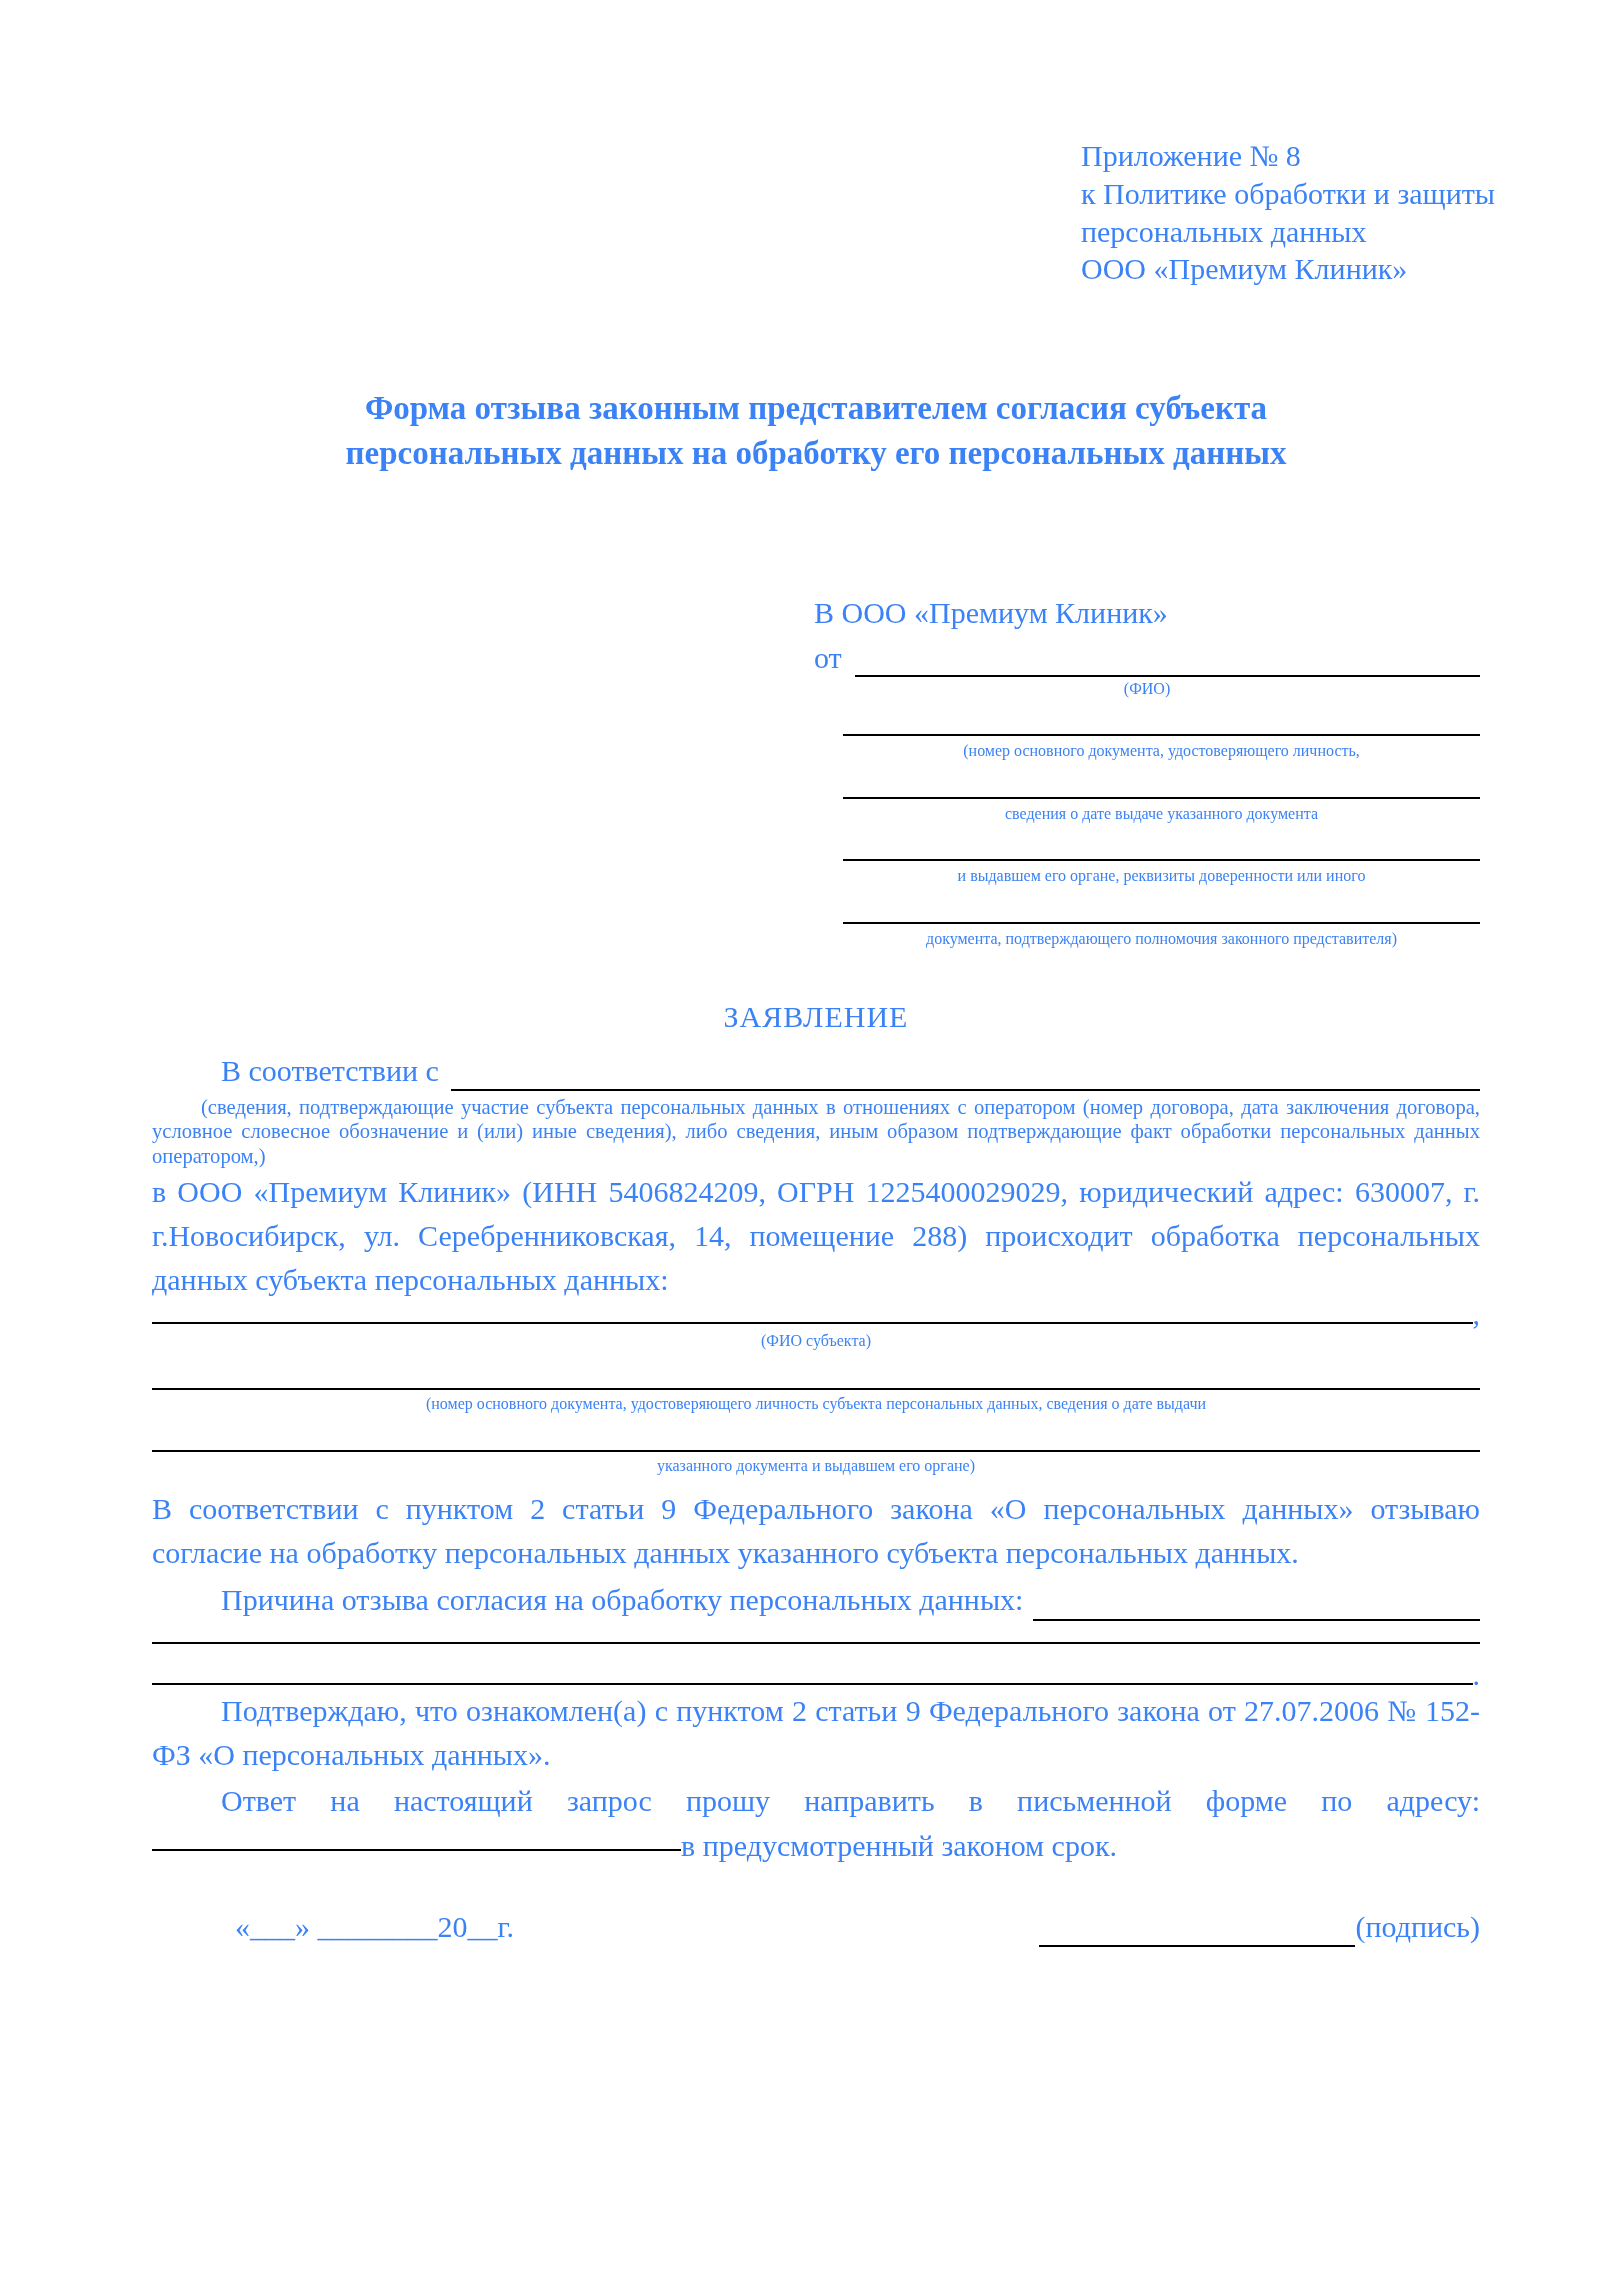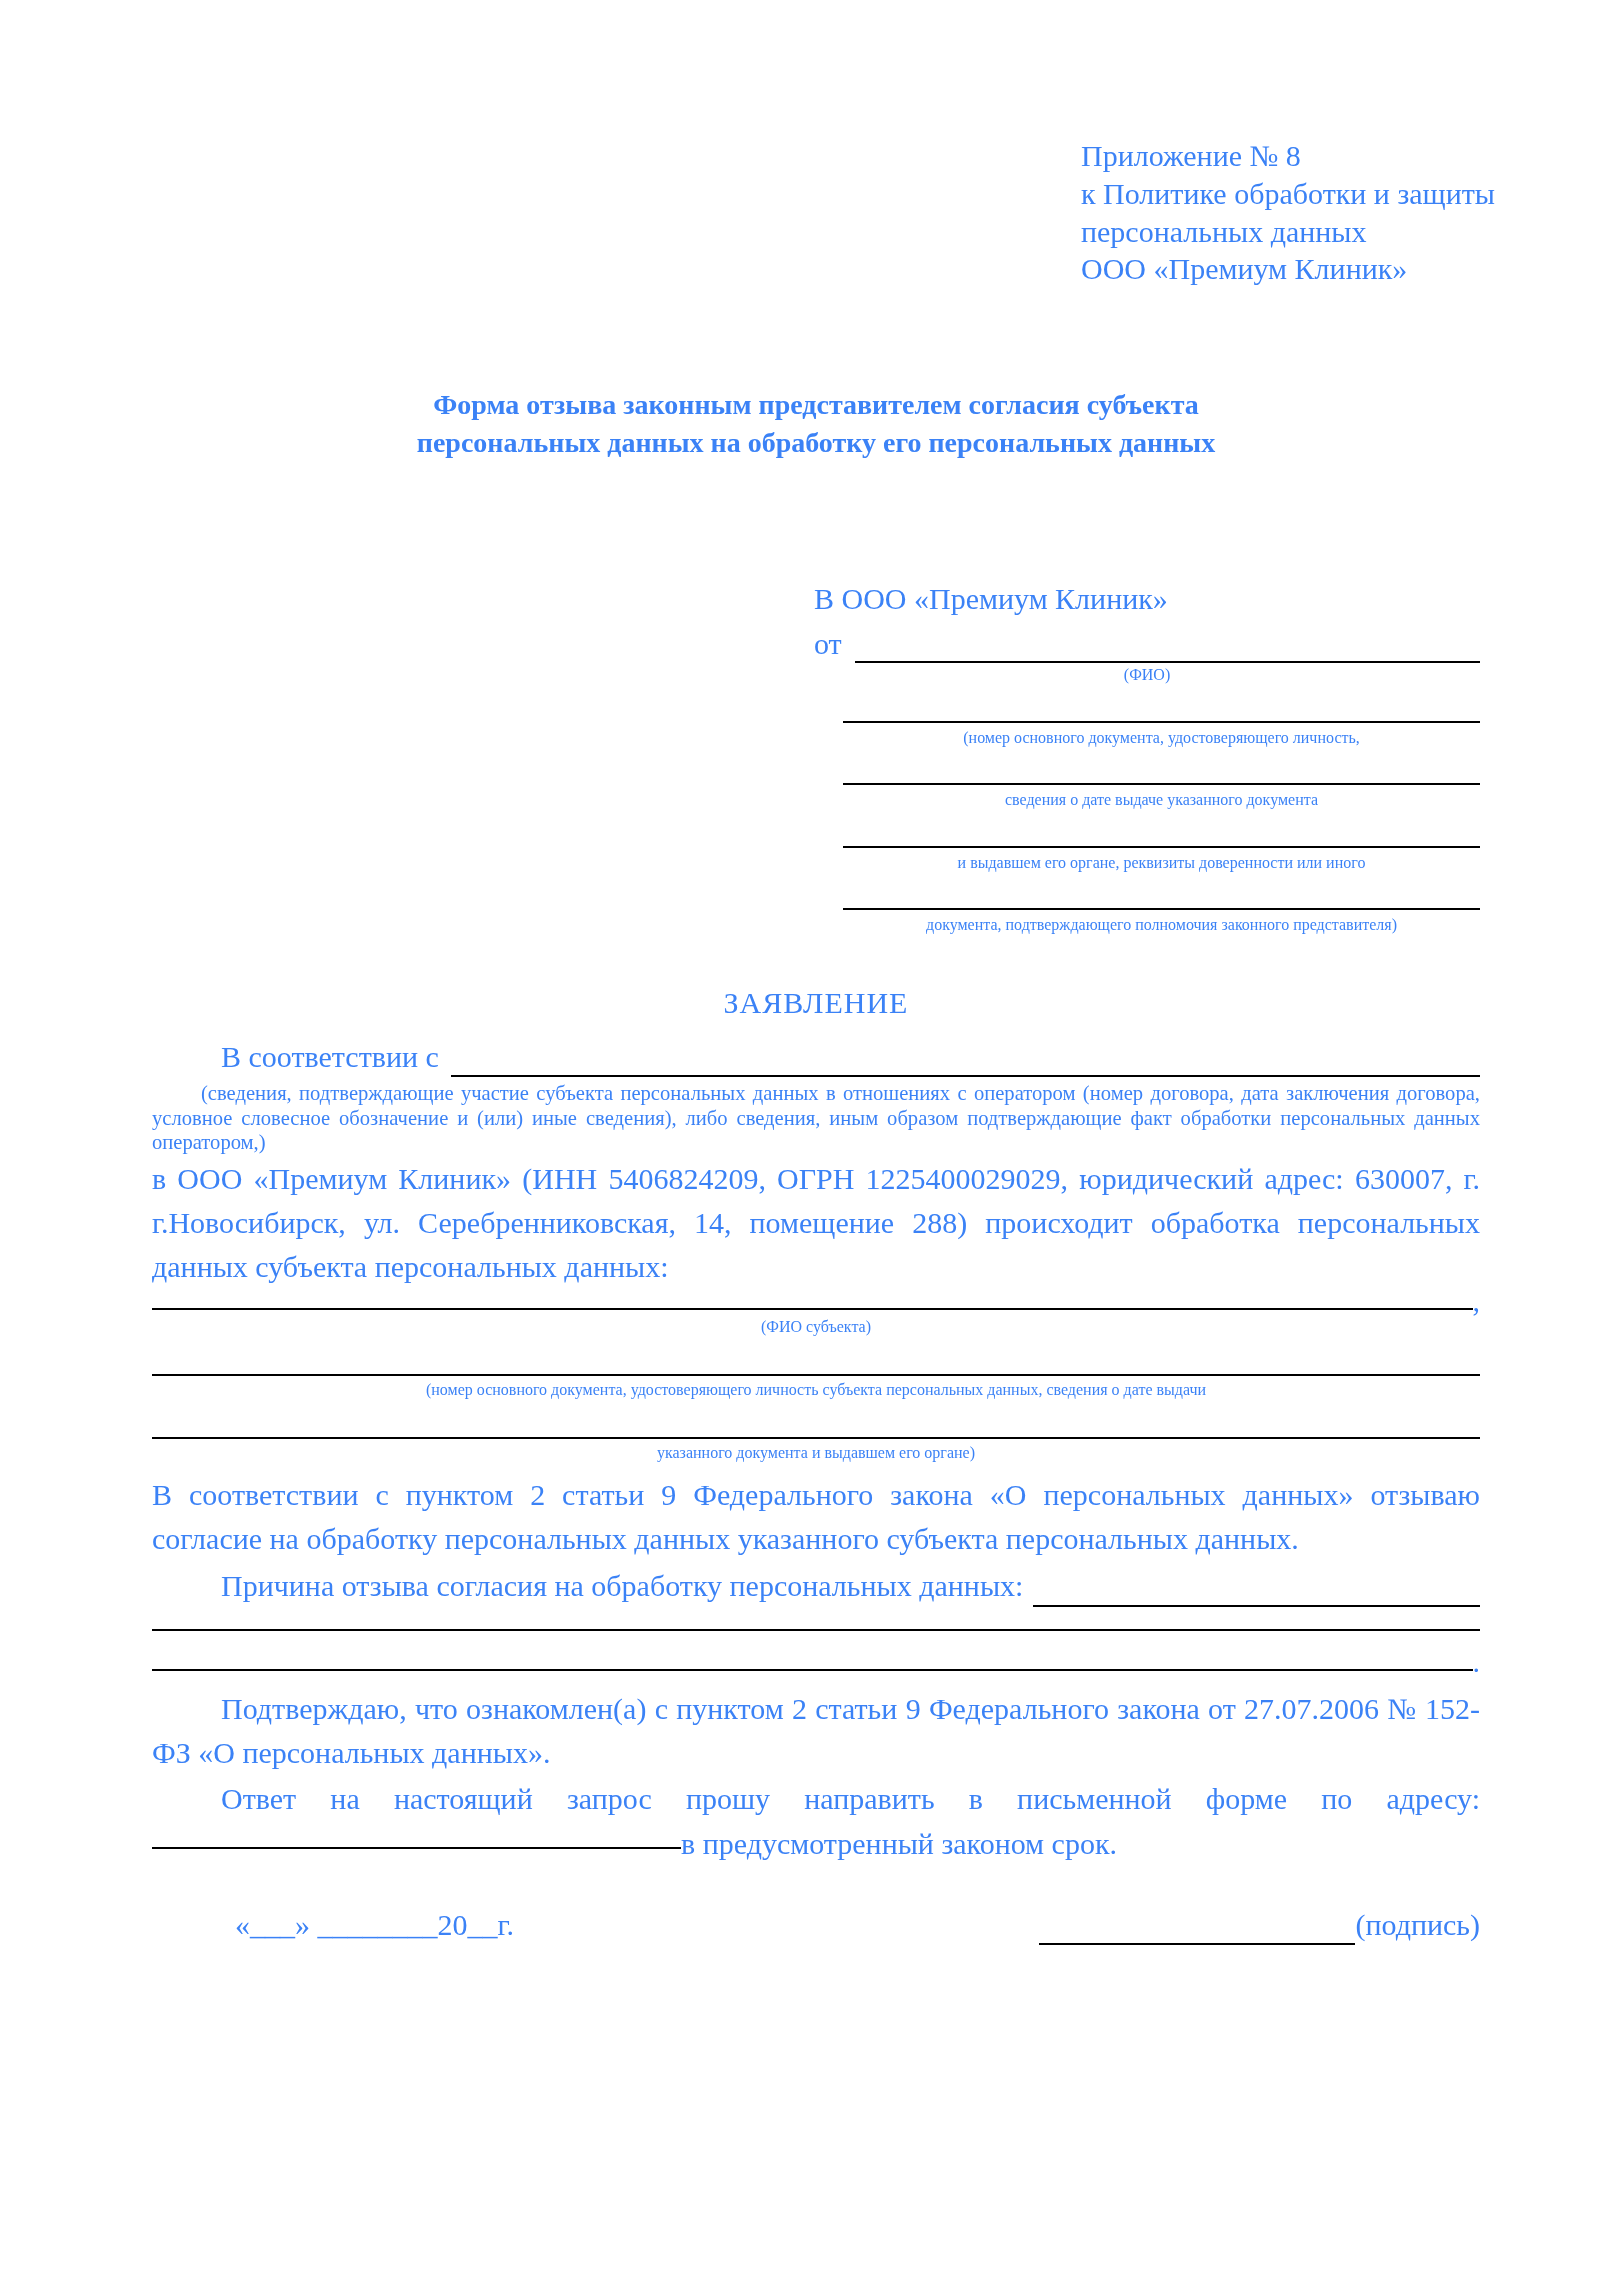--- a/index.html
+++ b/index.html
@@ -12,21 +12,21 @@
     padding:137px 141px 0 152px;
     font-family:"Liberation Serif","DejaVu Serif",serif;
     font-size:30px;
     color:#3b82f6;
     overflow:hidden;
   }
   
   .appendix { margin-left:929px; line-height:1.26; }
   .appendix div { white-space:nowrap; }
   
-  .doc-title { margin:98px 0 0 0; text-align:center; font-weight:bold; font-size:28px; line-height:1.36; }
+  .doc-title { margin:98px 0 0 0; text-align:center; font-weight:bold; font-size:33px; line-height:1.36; }
   .doc-title span { display:block; }
   
   .addressee { margin-left:662px; margin-top:116px; }
   .a-org { line-height:42px; }
   .from-row { display:flex; align-items:flex-end; height:43px; }
   .from-row .from-lbl { margin-right:13.7px; line-height:39px; }
   .fill { flex:1 1 auto; border-bottom:2.9px solid #000; height:29px; }
   .cap { font-size:16px; line-height:24.5px; text-align:center; }
   .a-row .fill-line { margin-left:29px; margin-top:33px; border-bottom:2.9px solid #000; height:0; }
   .a-row .cap { margin-left:29px; margin-top:2.9px; }
@@ -41,21 +41,21 @@
   .center-cap { margin-top:5px; }
   .doc-row-line { margin-top:14.7px; border-bottom:2.9px solid #000; height:19.6px; }
   .doc-row-cap { margin-top:2px; }
   .withdraw { margin-top:7.8px; }
   .reason-row { display:flex; align-items:flex-end; height:46px; }
   .reason-row .reason-lbl { padding-left:69px; margin-right:9.8px; line-height:43px; white-space:nowrap; }
   .reason-row .fill { height:9.8px; }
   .rule1 { margin-top:21.6px; border-bottom:2.9px solid #000; height:0; }
   .blank2 { display:flex; align-items:flex-end; margin-top:29px; height:11.8px; }
   .blank2 .fill { height:9.8px; }
-  .confirm { margin-top:16px; text-indent:69px; }
+  .confirm { margin-top:4px; text-indent:69px; }
   .reply { text-indent:69px; text-align:justify; text-align-last:justify; }
   .reply-row { display:flex; align-items:center; height:44px; }
   .reply-row .fill { flex:0 0 529px; height:9.8px; }
   .reply-row .reply-sfx { line-height:41px; white-space:nowrap; }
   
   .footer { display:flex; justify-content:space-between; align-items:flex-end; margin-top:39px; }
   .date-line { margin-left:83px; line-height:41px; white-space:nowrap; }
   .sig { display:flex; align-items:flex-end; }
   .sig .sig-line { width:316px; border-bottom:2.9px solid #000; height:29px; }
   .sig .sig-cap { line-height:41px; white-space:nowrap; }

